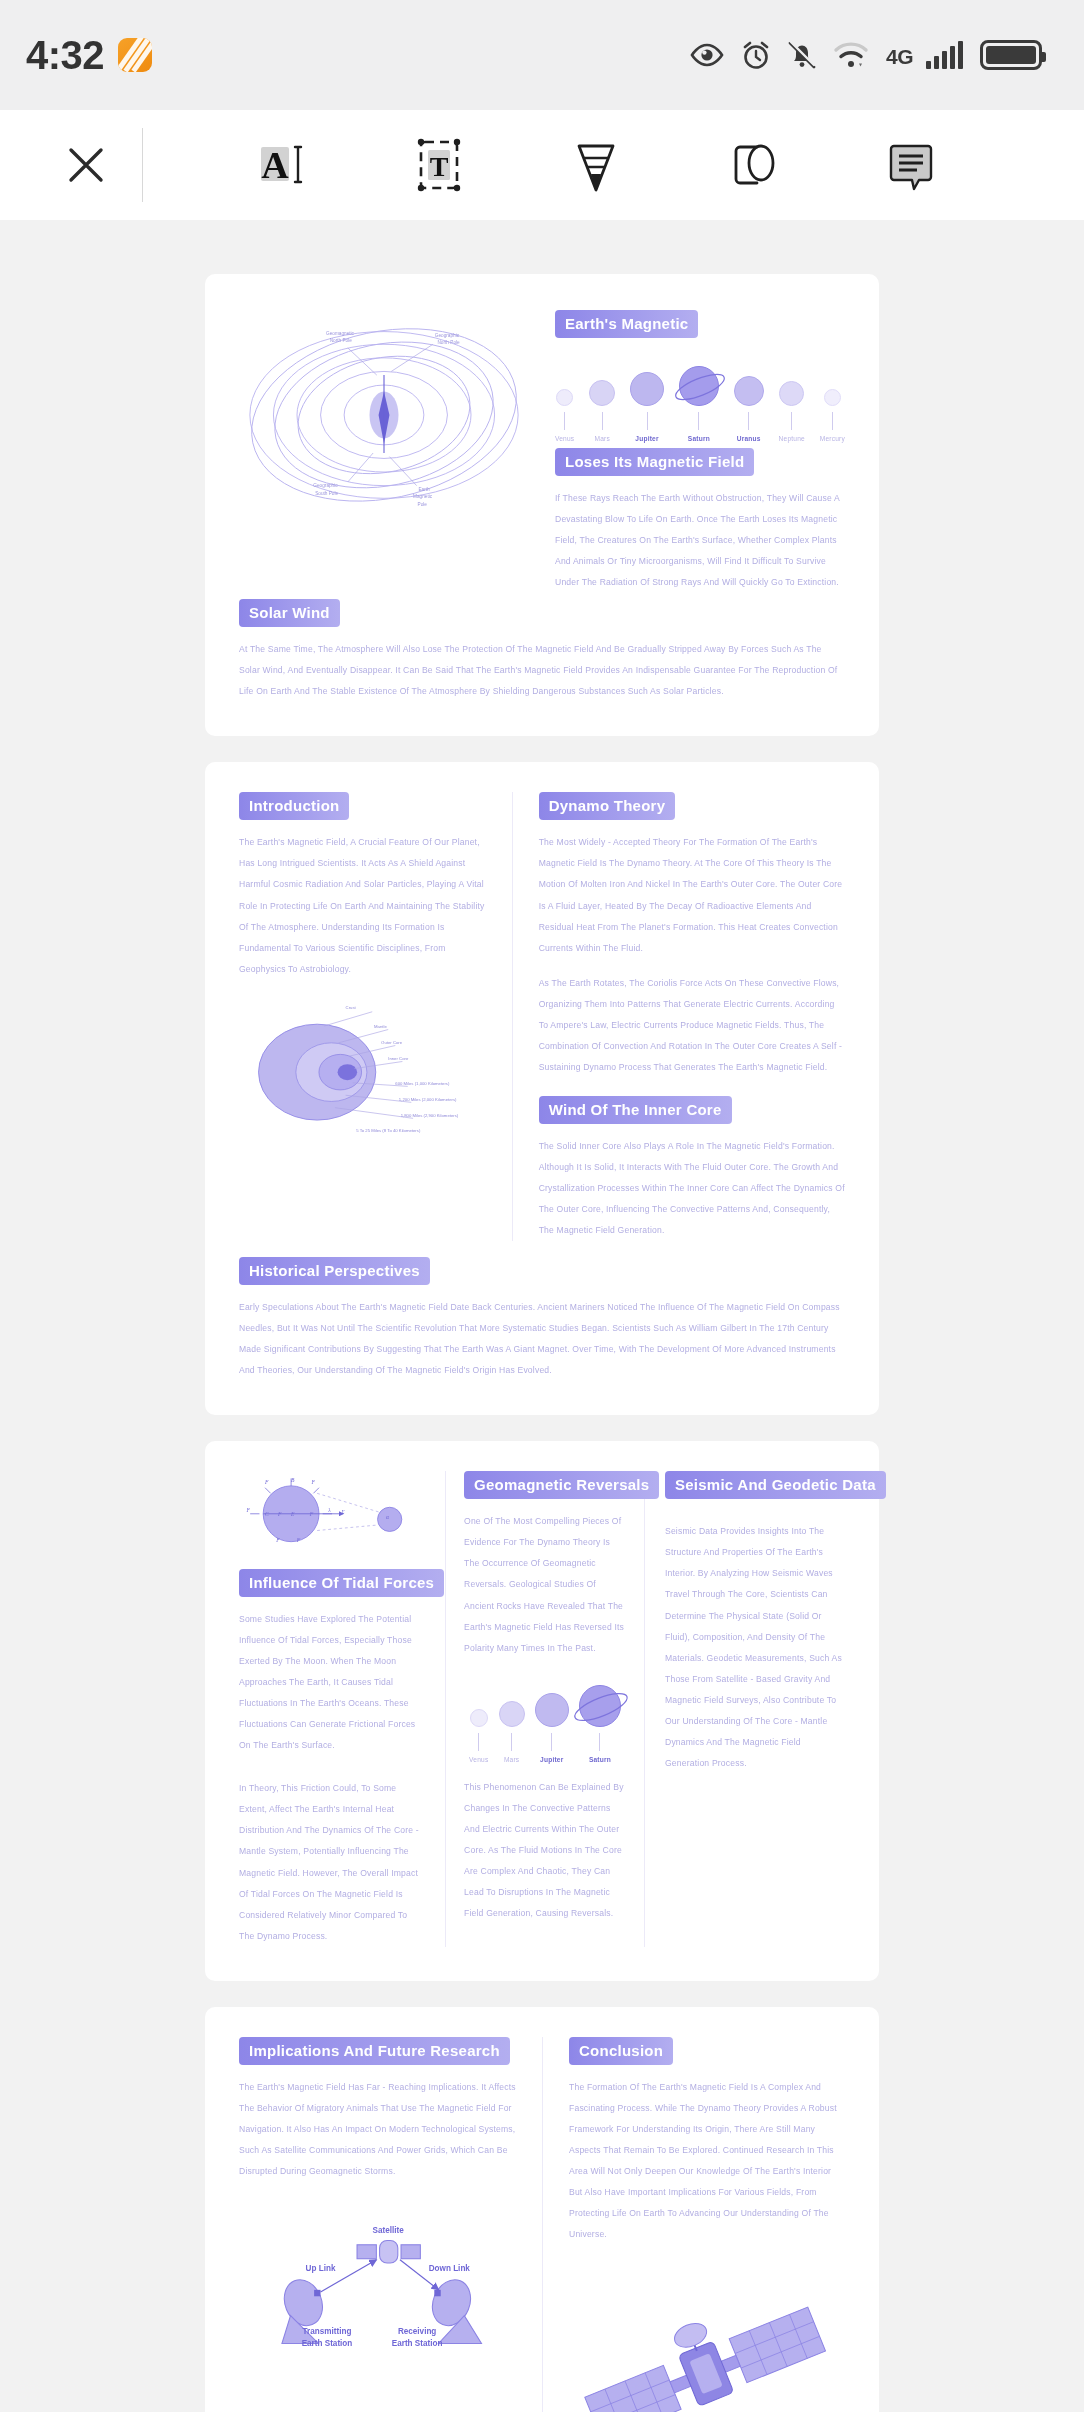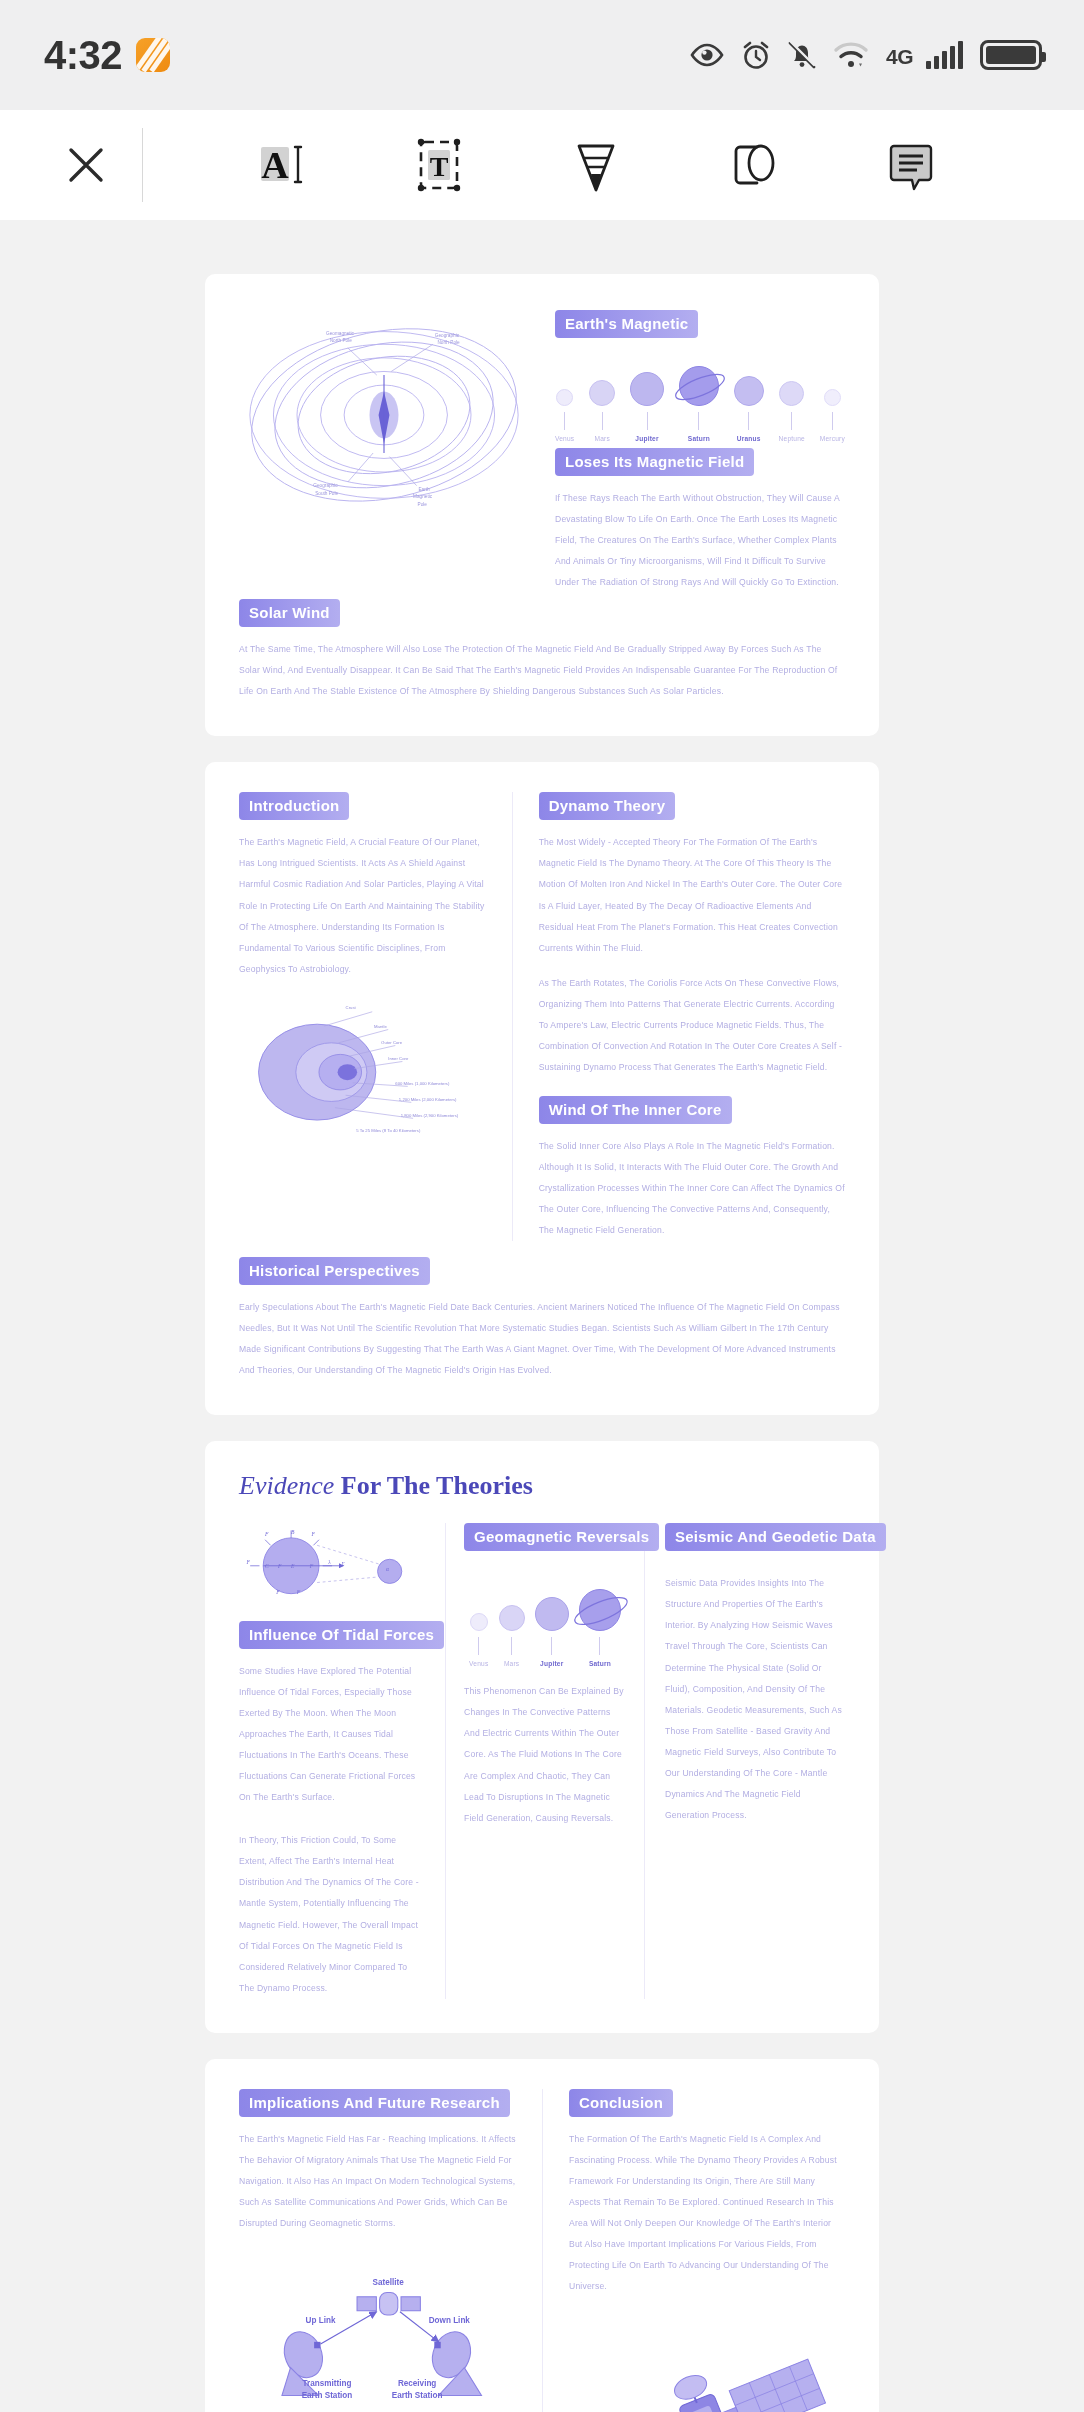--- a/index.html
+++ b/index.html
@@ -10,21 +10,21 @@
     overflow: hidden;
   }
 
   
   .status-bar {
     height: 110px;
     background: #efeff0;
     display: flex;
     align-items: center;
     justify-content: space-between;
-    padding: 0 42px 0 44px;
+    padding: 0 42px 0 26px;
   }
   .status-left { display: flex; align-items: center; gap: 14px; }
   .status-time {
     font-size: 40px;
     font-weight: 600;
     color: #333;
     letter-spacing: -0.5px;
   }
   .status-badge {
     width: 34px; height: 34px;
@@ -436,23 +436,20 @@
       </div>
     </div>
 
     <div style="margin-top:16px">
       <div class="tag">Historical Perspectives</div>
       <div class="body-txt">Early Speculations About The Earth's Magnetic Field Date Back Centuries. Ancient Mariners Noticed The Influence Of The Magnetic Field On Compass Needles, But It Was Not Until The Scientific Revolution That More Systematic Studies Began. Scientists Such As William Gilbert In The 17th Century Made Significant Contributions By Suggesting That The Earth Was A Giant Magnet. Over Time, With The Development Of More Advanced Instruments And Theories, Our Understanding Of The Magnetic Field's Origin Has Evolved.</div>
     </div>
   </div>
 
   <div class="card">
-    <div class="section-title">
-      <span class="it">Evidence</span><span class="bd"> For The Theories</span>
-    </div>
 
     <div class="c3-cols">
 
       <div class="c3-a">
         <svg class="dipole-svg" viewBox="0 0 200 90">
           <circle cx="56" cy="46" r="30" fill="#b4adef" stroke="#8f87e5" stroke-width="1"></circle>
           <circle cx="162" cy="52" r="13" fill="#b4adef" stroke="#8f87e5" stroke-width="1"></circle>
           <path d="M26 46 h86" stroke="#6f67d6" stroke-width=".9" marker-end="url(#ar)"></path>
           <g stroke="#6f67d6" stroke-width=".8">
             <path d="M56 16 v-8"></path>
@@ -485,20 +482,21 @@
               </defs>
         </svg>
 
         <div class="tag">Influence Of Tidal Forces</div>
         <div class="body-txt">Some Studies Have Explored The Potential Influence Of Tidal Forces, Especially Those Exerted By The Moon. When The Moon Approaches The Earth, It Causes Tidal Fluctuations In The Earth's Oceans. These Fluctuations Can Generate Frictional Forces On The Earth's Surface.</div>
         <div class="body-txt" style="margin-top:22px">In Theory, This Friction Could, To Some Extent, Affect The Earth's Internal Heat Distribution And The Dynamics Of The Core - Mantle System, Potentially Influencing The Magnetic Field. However, The Overall Impact Of Tidal Forces On The Magnetic Field Is Considered Relatively Minor Compared To The Dynamo Process.</div>
       </div>
 
       <div class="c3-b">
         <div class="tag">Geomagnetic Reversals</div>
+        <div class="body-txt">One Of The Most Compelling Pieces Of Evidence For The Dynamo Theory Is The Occurrence Of Geomagnetic Reversals. Geological Studies Of Ancient Rocks Have Revealed That The Earth's Magnetic Field Has Reversed Its Polarity Many Times In The Past.</div>
 
         <div class="planets" style="justify-content:space-around;margin:26px 0 14px;">
           <div class="planet-col">
             <span class="planet-ball" style="width:18px;height:18px;background:#eeecfb;border:1px solid #ddd9f7"></span>
             <span class="planet-stem"></span>
                 <span class="planet-name">Venus</span>
           </div>
           <div class="planet-col">
             <span class="planet-ball" style="width:26px;height:26px;background:#d9d5f6;border:1px solid #c7c1f1"></span>
             <span class="planet-stem"></span>

